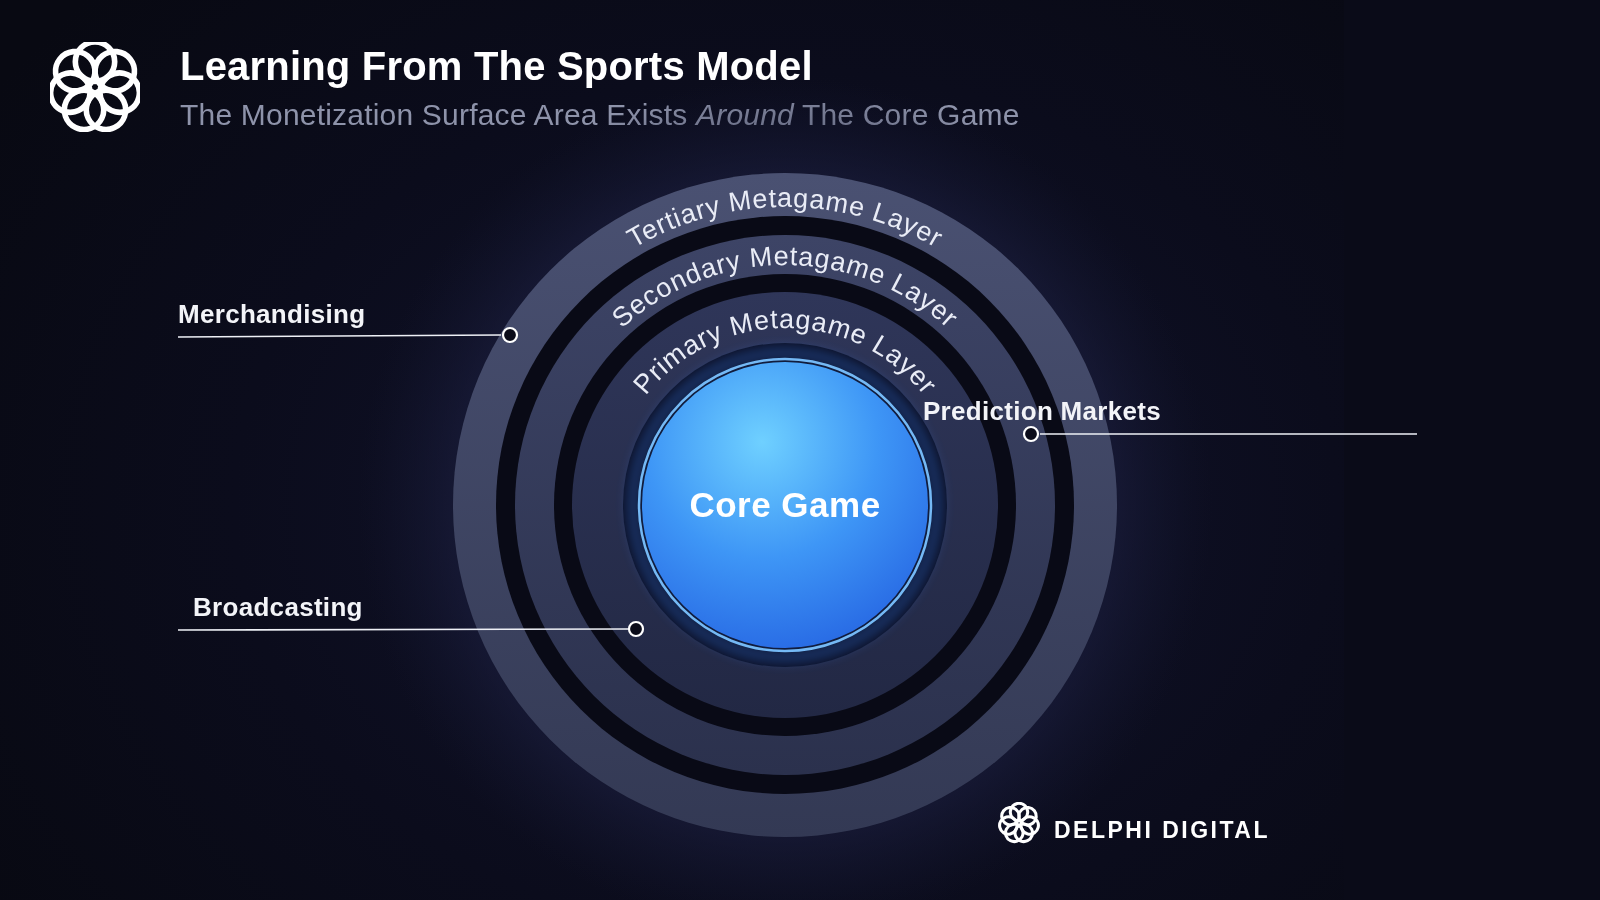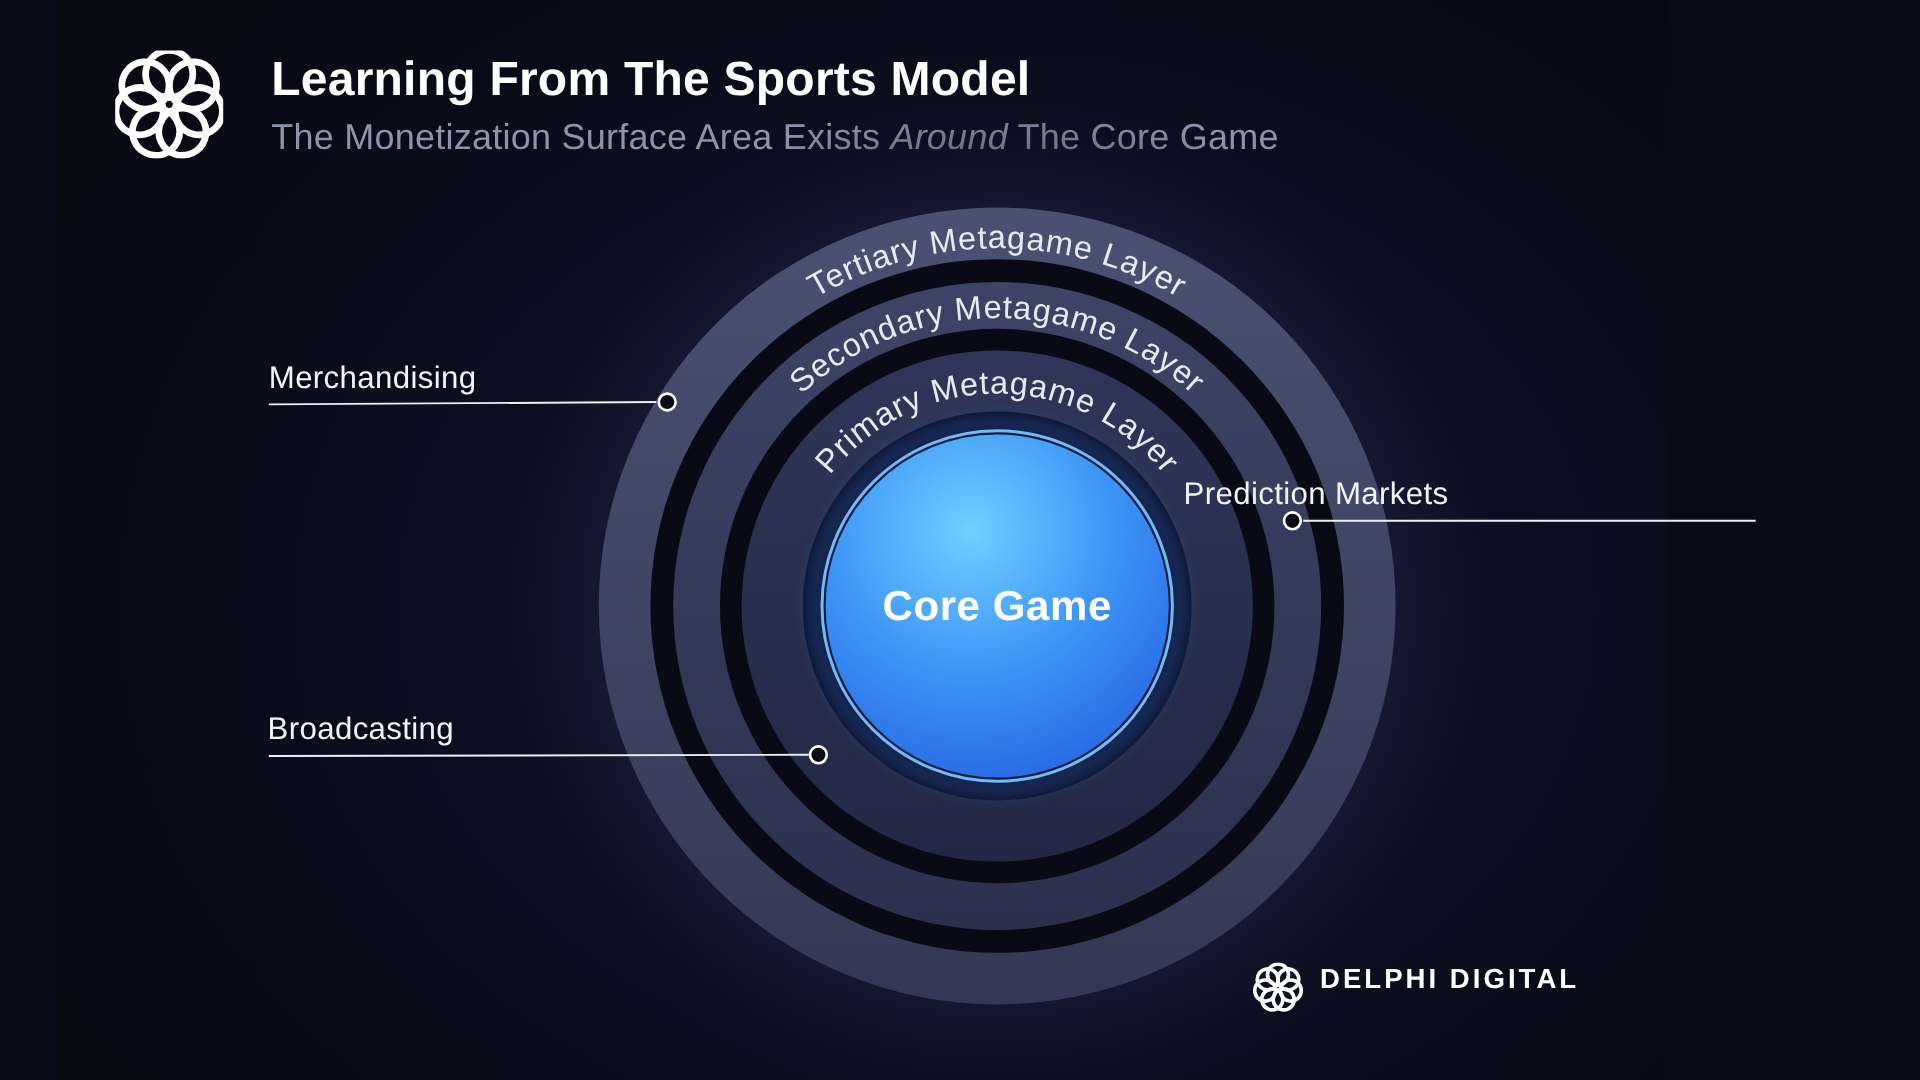--- a/index.html
+++ b/index.html
@@ -6,21 +6,20 @@
   html, body { margin: 0; padding: 0; }
   body {
     width: 1600px; height: 900px;
     background: #0a0b18;
     font-family: "Liberation Sans", sans-serif;
     overflow: hidden;
   }
   .stage {
     position: relative; width: 1344px; height: 900px;
     background: radial-gradient(950px 750px at 785px 505px, #12142e 0%, #0b0c1c 58%, #080912 100%);
-    margin-left: 46px;
   }
 
   
   .logo { position: absolute; left: 50px; top: 42px; }
   .titles { position: absolute; left: 180px; top: 44px; }
   .page-title {
     margin: 0; font-size: 40px; line-height: 1.1; font-weight: 700;
     color: #ffffff; letter-spacing: 0.2px;
   }
   .subtitle {
@@ -35,31 +34,31 @@
     font-family: "Liberation Sans", sans-serif;
     font-size: 27px; font-weight: 500; fill: #e9ecf6; letter-spacing: 0.8px;
   }
   .core-text {
     font-family: "Liberation Sans", sans-serif;
     font-size: 35px; font-weight: 700; fill: #ffffff; letter-spacing: 0.5px;
   }
 
   
   .callout {
-    position: absolute; color: #f3f4f8; font-size: 26px; font-weight: 400;
+    position: absolute; color: #f3f4f8; font-size: 26px; font-weight: 700;
     letter-spacing: 0.3px; white-space: nowrap;
   }
   .callout-merch { left: 178px; top: 299px; }
   .callout-pred  { right: 183px; top: 396px; text-align: center; }
-  .callout-broad { left: 177px; top: 592px; text-align: right; }
+  .callout-broad { left: 193px; top: 592px; text-align: right; }
 
   
   .footer {
     position: absolute; right: 74px; bottom: 56px;
-    display: flex; align-items: flex-start; gap: 14px;
+    display: flex; align-items: flex-end; gap: 14px;
   }
   .brand-wordmark {
     color: #ffffff; font-size: 23px; font-weight: 700; letter-spacing: 2.5px;
   }
 </style>
 </head>
 <body>
 
 <div class="stage">
 

